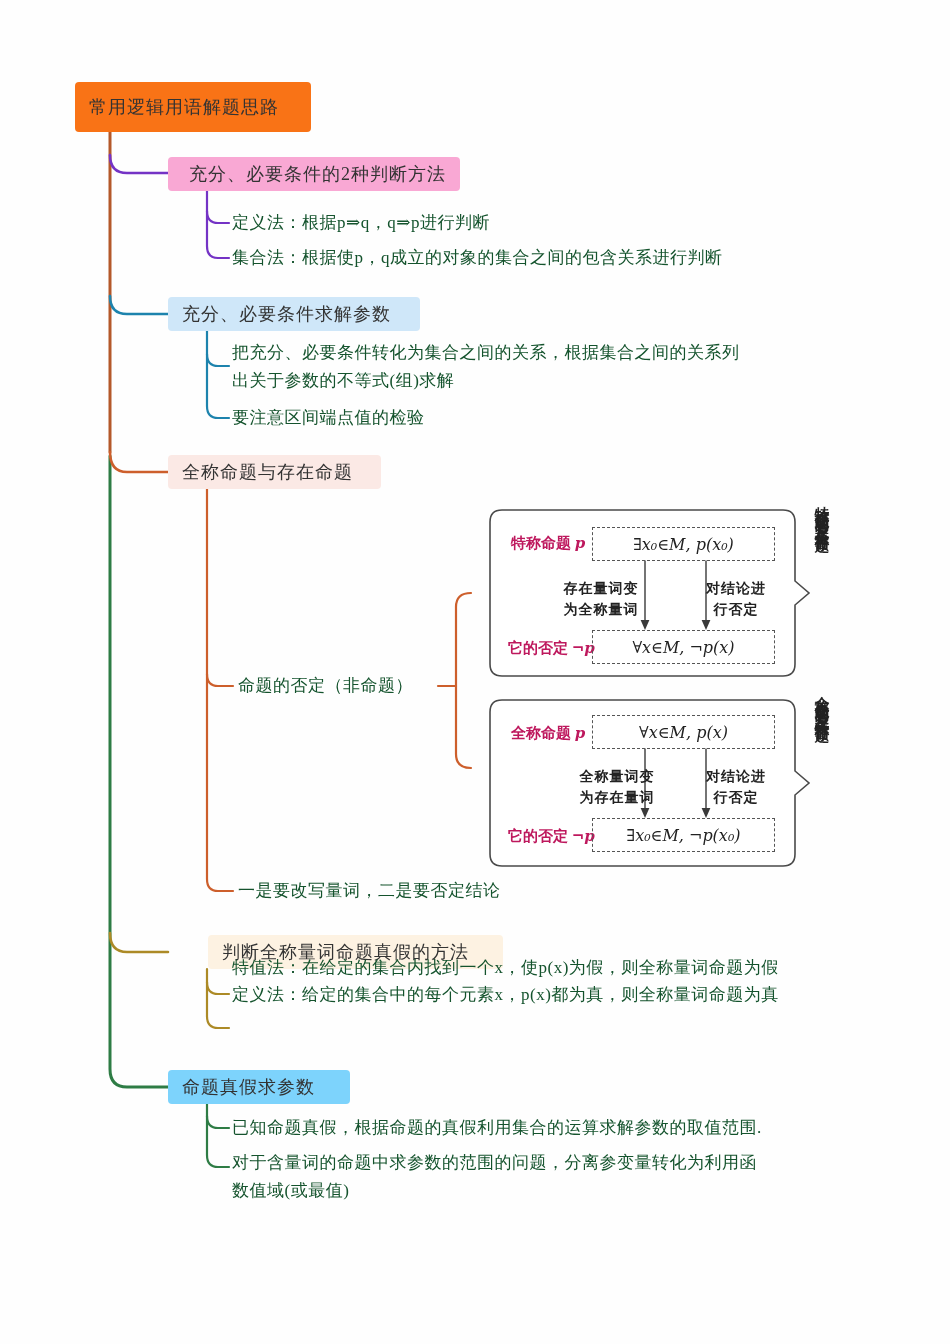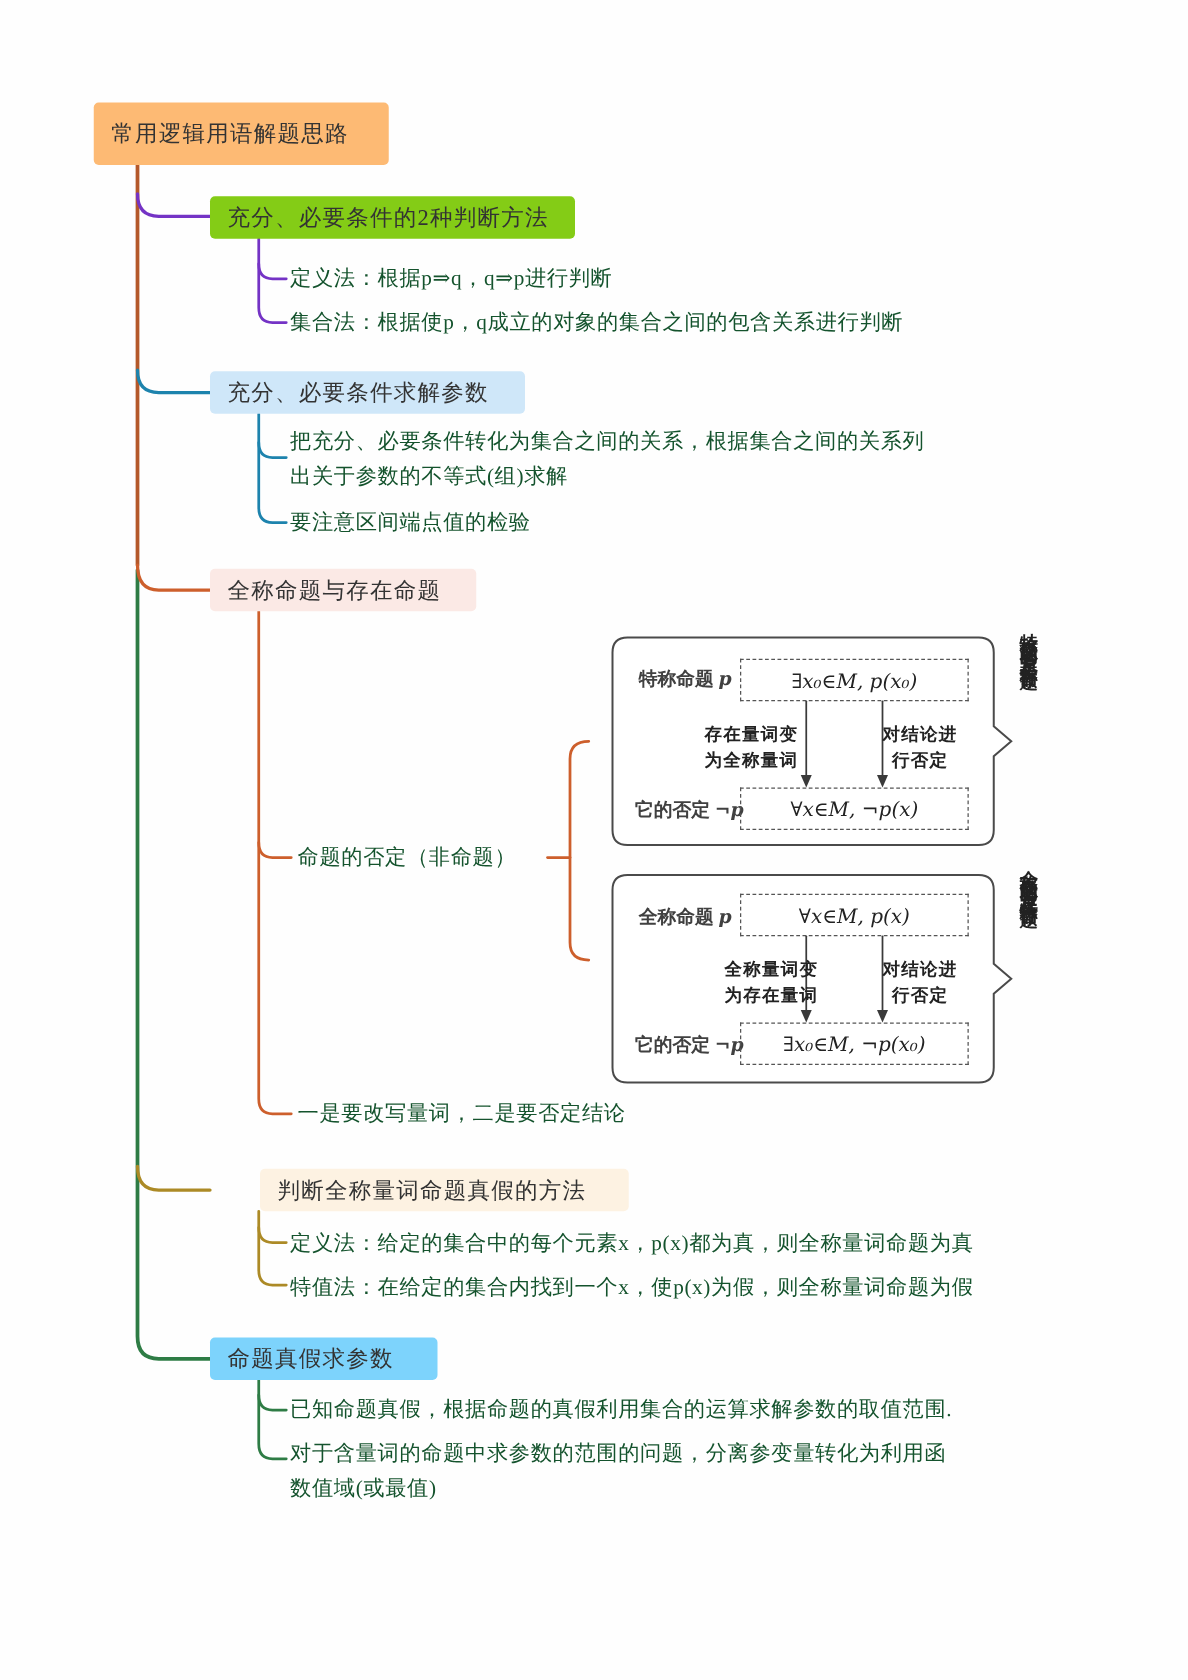--- a/index.html
+++ b/index.html
@@ -6,38 +6,38 @@
   .canvas{
     position:relative;width:950px;height:1344px;background:#fefefe;overflow:hidden;
     font-family:"Liberation Serif","DejaVu Serif",serif;color:#1f1f1f;
   }
   svg.connectors{position:absolute;left:0;top:0;width:950px;height:1344px;}
   .node{
     position:absolute;box-sizing:border-box;border-radius:4px;
     font-size:18px;letter-spacing:1px;color:#333;
     display:flex;align-items:center;padding:0 14px;white-space:nowrap;
   }
-  .root-box{left:75px;top:82px;width:236px;height:50px;background:#fdba74;}
-  .b1-box{left:168px;top:157px;width:292px;height:34px;background:#84cc16;}
+  .root-box{left:75px;top:82px;width:236px;height:50px;background:#f97316;}
+  .b1-box{left:168px;top:157px;width:292px;height:34px;background:#f9a8d4;justify-content:flex-end;}
   .b2-box{left:168px;top:297px;width:252px;height:34px;background:#cfe7f9;}
   .b3-box{left:168px;top:455px;width:213px;height:34px;background:#fbe9e5;}
   .b4-box{left:168px;top:935px;width:295px;height:34px;background:#fdf2e2;margin-left:40px;}
   .b5-box{left:168px;top:1070px;width:182px;height:34px;background:#7dd3fc;}
   .child{
     position:absolute;font-size:17px;line-height:28px;color:#14532d;
     white-space:pre-line;letter-spacing:0.5px;
   }
   .dashedbox{
     position:absolute;box-sizing:border-box;border:1.6px dashed #555;
     width:183px;height:34px;display:flex;align-items:center;justify-content:center;
     font-size:16px;font-style:italic;font-weight:normal;white-space:nowrap;
     font-family:"DejaVu Serif","Liberation Serif",serif;color:#222;
   }
   .flowlabel{
-    position:absolute;font-size:15px;font-weight:bold;white-space:nowrap;color:#404040;
+    position:absolute;font-size:15px;font-weight:bold;white-space:nowrap;color:#be185d;
   }
   .flowlabel .var{font-style:italic;font-family:"DejaVu Serif",serif;}
   .arrownote{
     position:absolute;font-size:14px;font-weight:bold;color:#222;
     white-space:pre-line;text-align:center;line-height:21px;letter-spacing:1px;
   }
   .sidenote{
     position:absolute;writing-mode:vertical-rl;text-orientation:upright;
     font-size:14.5px;font-weight:bold;color:#222;letter-spacing:3px;
     display:flex;align-items:center;
@@ -108,21 +108,21 @@
   </div>
 
   <div class="child" style="left:232px;top:209px;">定义法：根据p⇒q，q⇒p进行判断</div>
   <div class="child" style="left:232px;top:244px;">集合法：根据使p，q成立的对象的集合之间的包含关系进行判断</div>
   <div class="child" style="left:232px;top:339px;">把充分、必要条件转化为集合之间的关系，根据集合之间的关系列
 出关于参数的不等式(组)求解</div>
   <div class="child" style="left:232px;top:404px;">要注意区间端点值的检验</div>
   <div class="child" style="left:238px;top:672px;">命题的否定（非命题）</div>
   <div class="child" style="left:238px;top:877px;">一是要改写量词，二是要否定结论</div>
   <div class="child" style="left:232px;top:981px;">定义法：给定的集合中的每个元素x，p(x)都为真，则全称量词命题为真</div>
-  <div class="child" style="left:232px;top:1016px;">特值法：在给定的集合内找到一个x，使p(x)为假，则全称量词命题为假</div>
+  <div class="child" style="left:232px;top:954px;">特值法：在给定的集合内找到一个x，使p(x)为假，则全称量词命题为假</div>
   <div class="child" style="left:232px;top:1114px;">已知命题真假，根据命题的真假利用集合的运算求解参数的取值范围.</div>
   <div class="child" style="left:232px;top:1149px;">对于含量词的命题中求参数的范围的问题，分离参变量转化为利用函
 数值域(或最值)</div>
 
   <div class="flowlabel" style="left:511px;top:534px;">
     <span>特称命题</span>
     <span class="var">p</span>
   </div>
   <div class="dashedbox" style="left:592px;top:527px;">
     <span>∃x₀∈M, p(x₀)</span>

